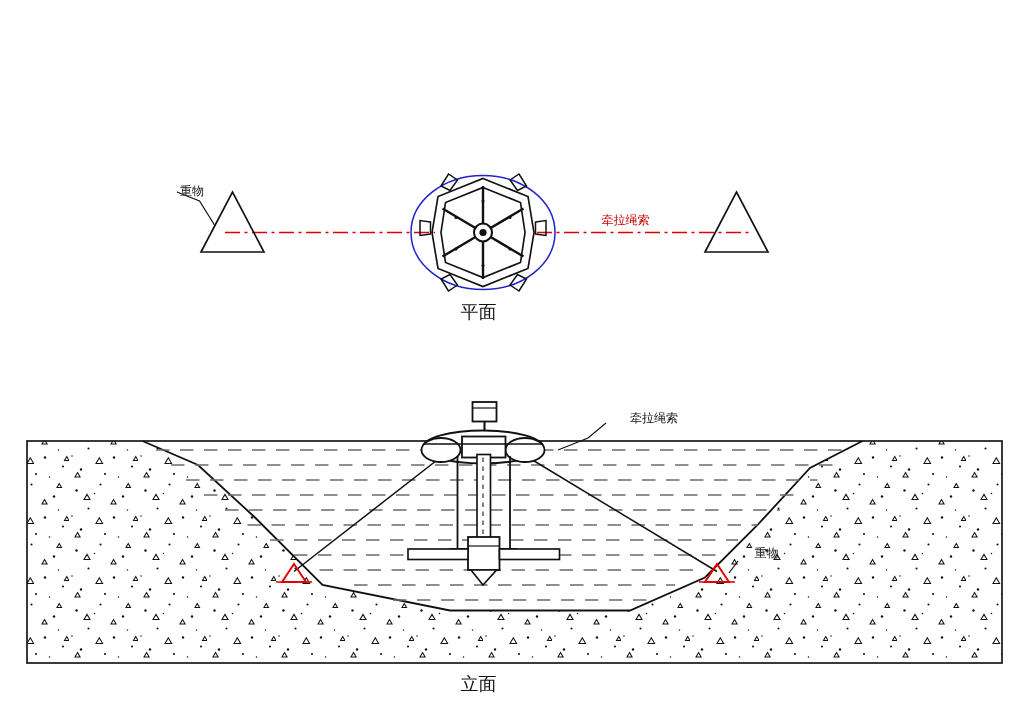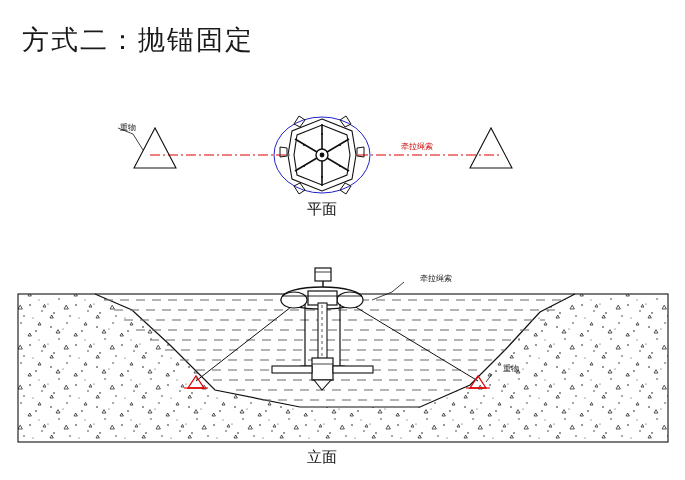--- a/index.html
+++ b/index.html
@@ -4,31 +4,30 @@
 <style>
   html,body{margin:0;padding:0;background:#ffffff;}
   body{width:685px;height:480px;position:relative;overflow:hidden;
        font-family:"DejaVu Sans","Liberation Sans",sans-serif;}
   #stage{position:absolute;left:0;top:0;width:685px;height:480px;}
   .title{position:absolute;left:22px;top:22px;font-size:27px;color:#1a1a1a;
          letter-spacing:2px;font-family:"DejaVu Sans",sans-serif;white-space:nowrap;}
   .watermark{position:absolute;left:46px;top:218px;font-size:43px;color:#f4f4f4;
              letter-spacing:7px;white-space:nowrap;font-family:"DejaVu Sans",sans-serif;
              user-select:none;}
-  .cap{position:absolute;font-size:15px;color:#111;white-space:nowrap;}
+  .cap{position:absolute;font-size:12px;color:#111;white-space:nowrap;}
   .lbl{position:absolute;font-size:8px;color:#111;white-space:nowrap;margin-left:16px;}
   .lbl-red{position:absolute;font-size:8px;color:#cc0000;white-space:nowrap;}
   svg{position:absolute;left:0;top:0;overflow:visible;}
 </style>
 </head>
 <body>
 
 <div id="stage">
 
-  <div class="title">方式二：抛锚固定</div>
 
   <svg width="685" height="480">
     <defs>
       <pattern id="soil" width="46" height="40" patternUnits="userSpaceOnUse">
         <g fill="#111">
           <circle cx="5" cy="7" r="0.8"></circle>
             <circle cx="21" cy="3" r="0.7"></circle>
           <circle cx="36" cy="11" r="0.8"></circle>
             <circle cx="13" cy="19" r="0.7"></circle>
           <circle cx="30" cy="25" r="0.8"></circle>

